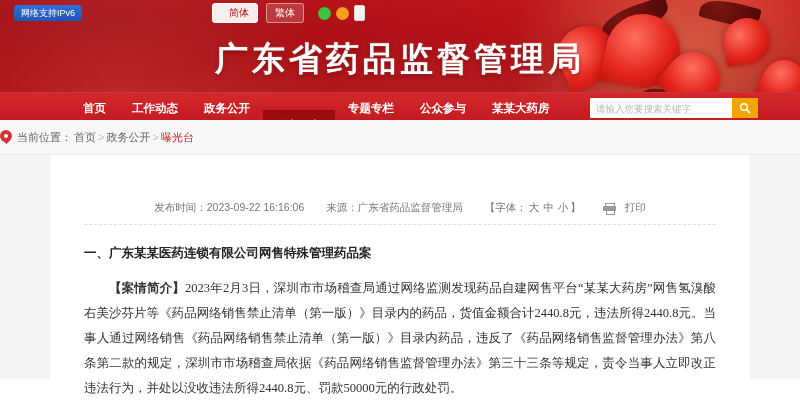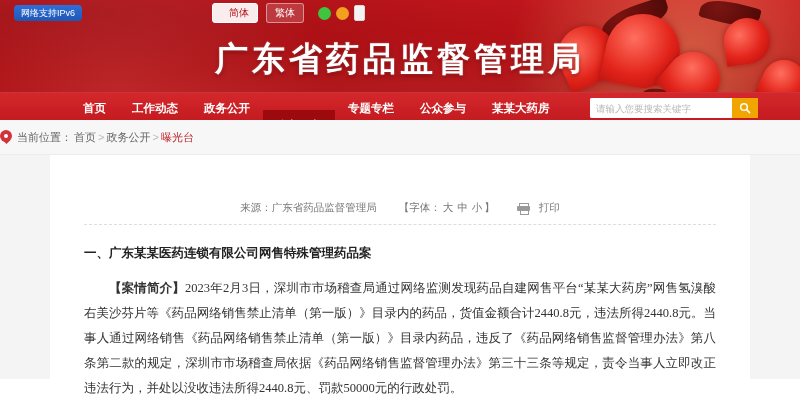--- a/index.html
+++ b/index.html
@@ -411,20 +411,21 @@
     <span class="crumb-link">政务公开</span>
     <span class="crumb-sep">&gt;</span>
     <span class="crumb-current">曝光台</span>
   </div>
 
   <div class="content">
     <div class="card">
 
 
       <div class="meta-row">
+        <span><span>发布时间：</span><span>2023-09-22 16:16:06</span></span>
         <span><span>来源：</span><span>广东省药品监督管理局</span></span>
         <span class="fonts"><span>【字体：</span><b>大</b><b>中</b><b>小</b><span>】</span></span>
         <span class="print">
           <span class="printer-icon">
             <span class="top"></span>
               <span class="body"></span>
               <span class="out"></span>
           </span>
           <span>打印</span>
         </span>

